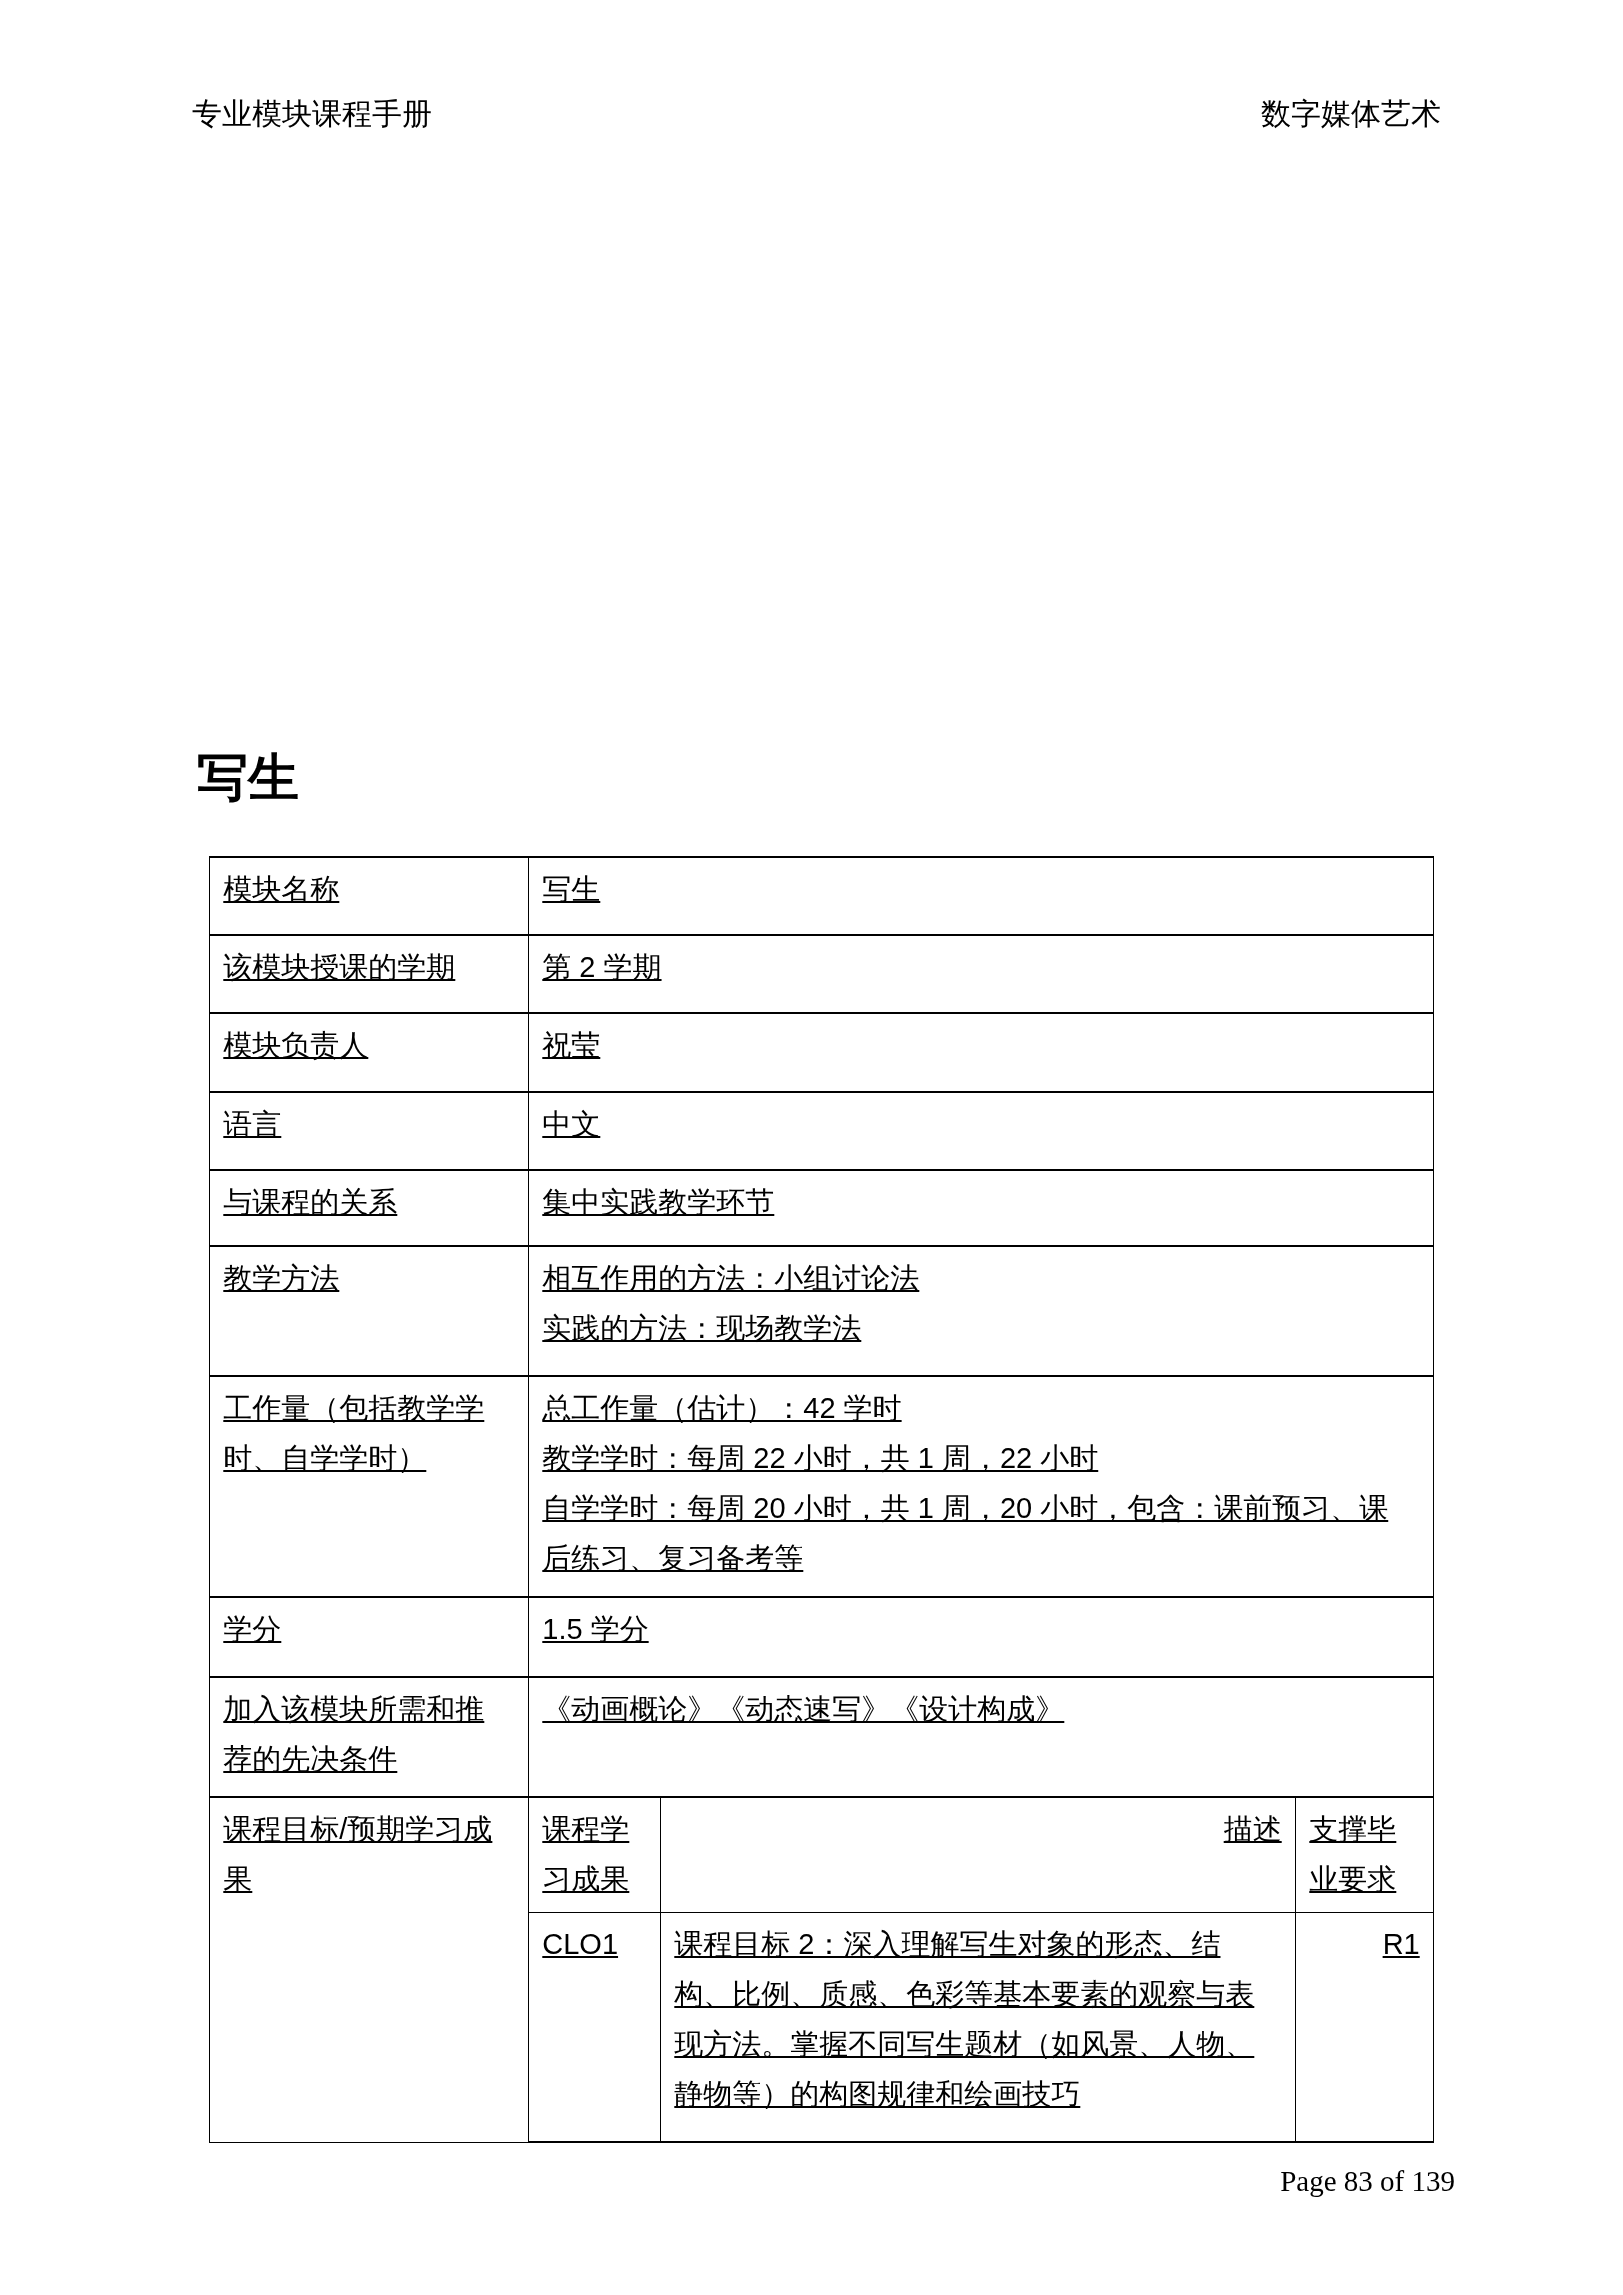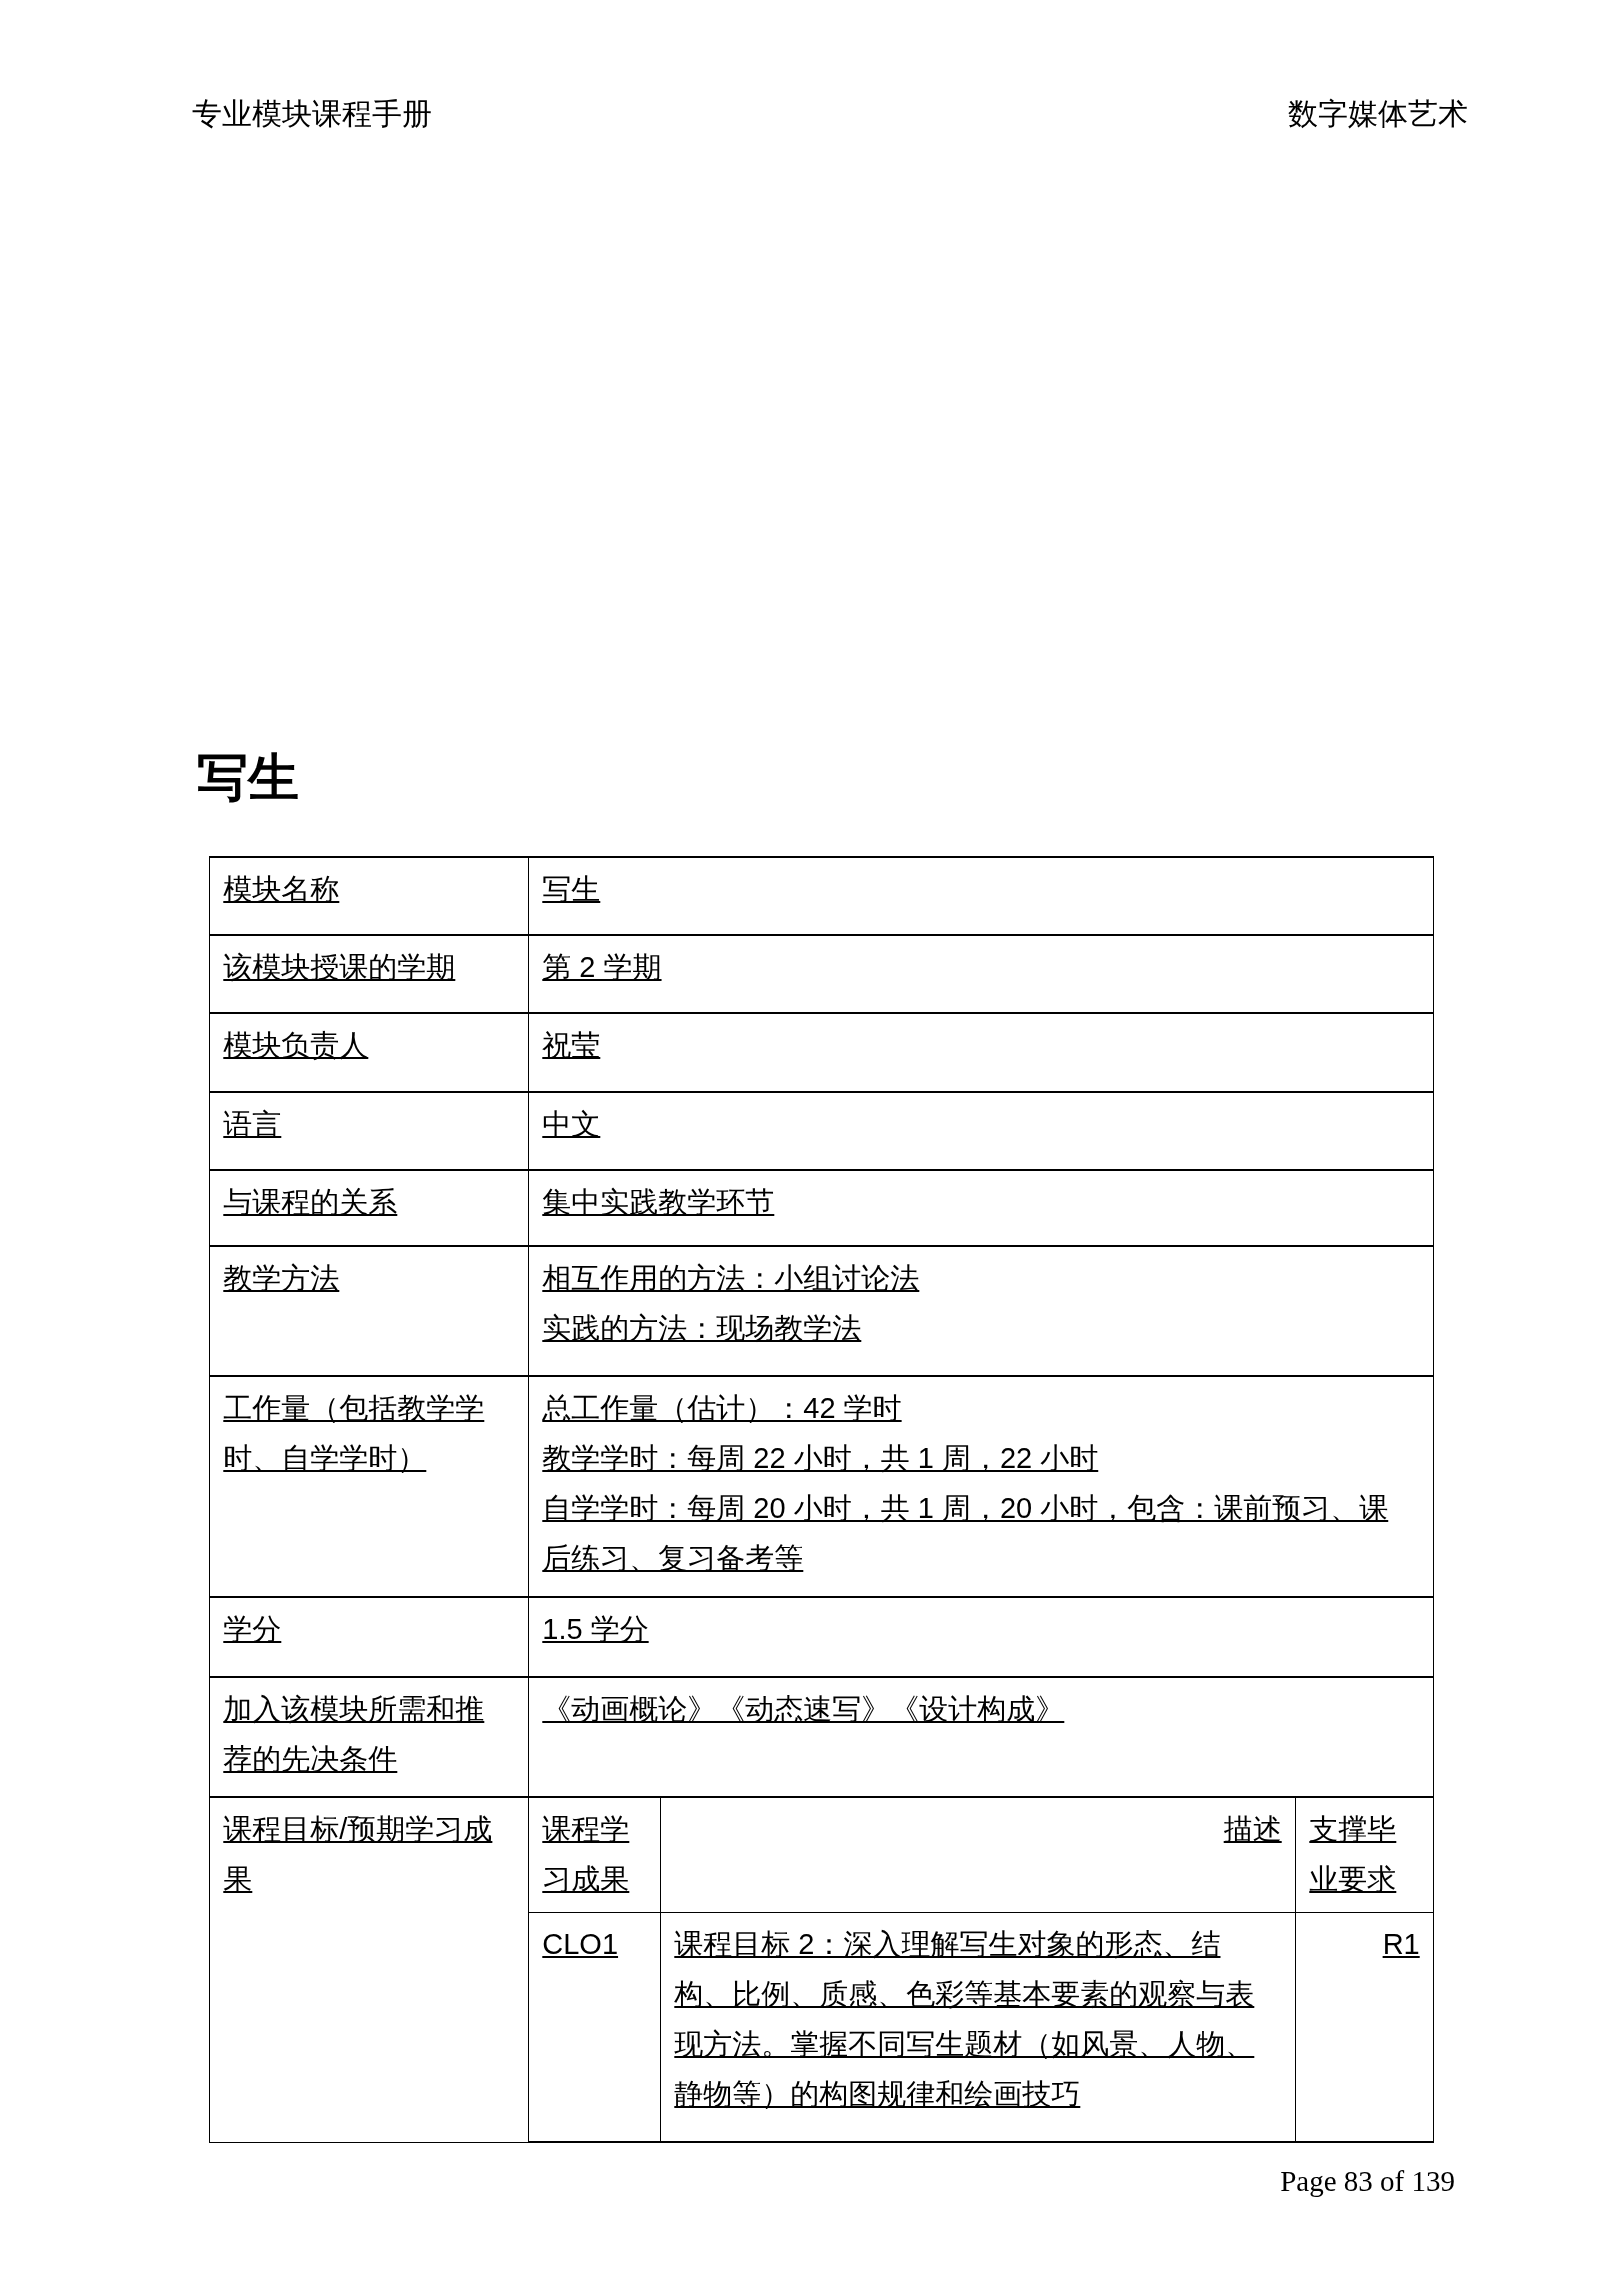--- a/index.html
+++ b/index.html
@@ -9,21 +9,21 @@
     background:#ffffff;
     color:#000000;
     font-family:"Liberation Sans", sans-serif;
     overflow:hidden;
   }
   .hdr-left {
     position:absolute; left:192px; top:98px;
     font-size:30px; line-height:32px; white-space:nowrap;
   }
   .hdr-right {
-    position:absolute; right:155px; top:98px;
+    position:absolute; right:182px; top:98px;
     font-size:30px; line-height:32px; white-space:nowrap;
   }
   .doc-title {
     position:absolute; left:197px; top:747px;
     font-size:51px; font-weight:bold; line-height:61px; white-space:nowrap;
   }
   table.module {
     position:absolute; left:209px; top:856px;
     width:1223px;
     border-collapse:collapse;

